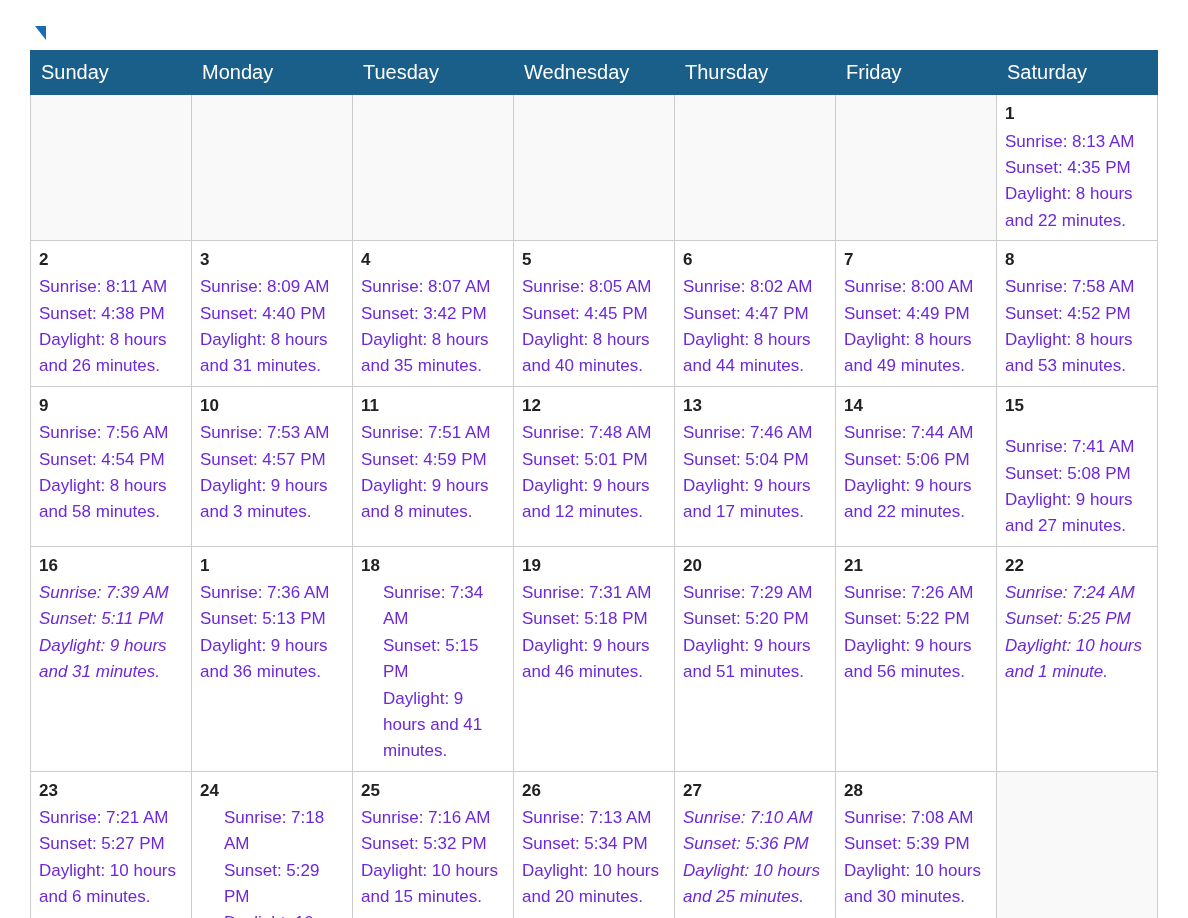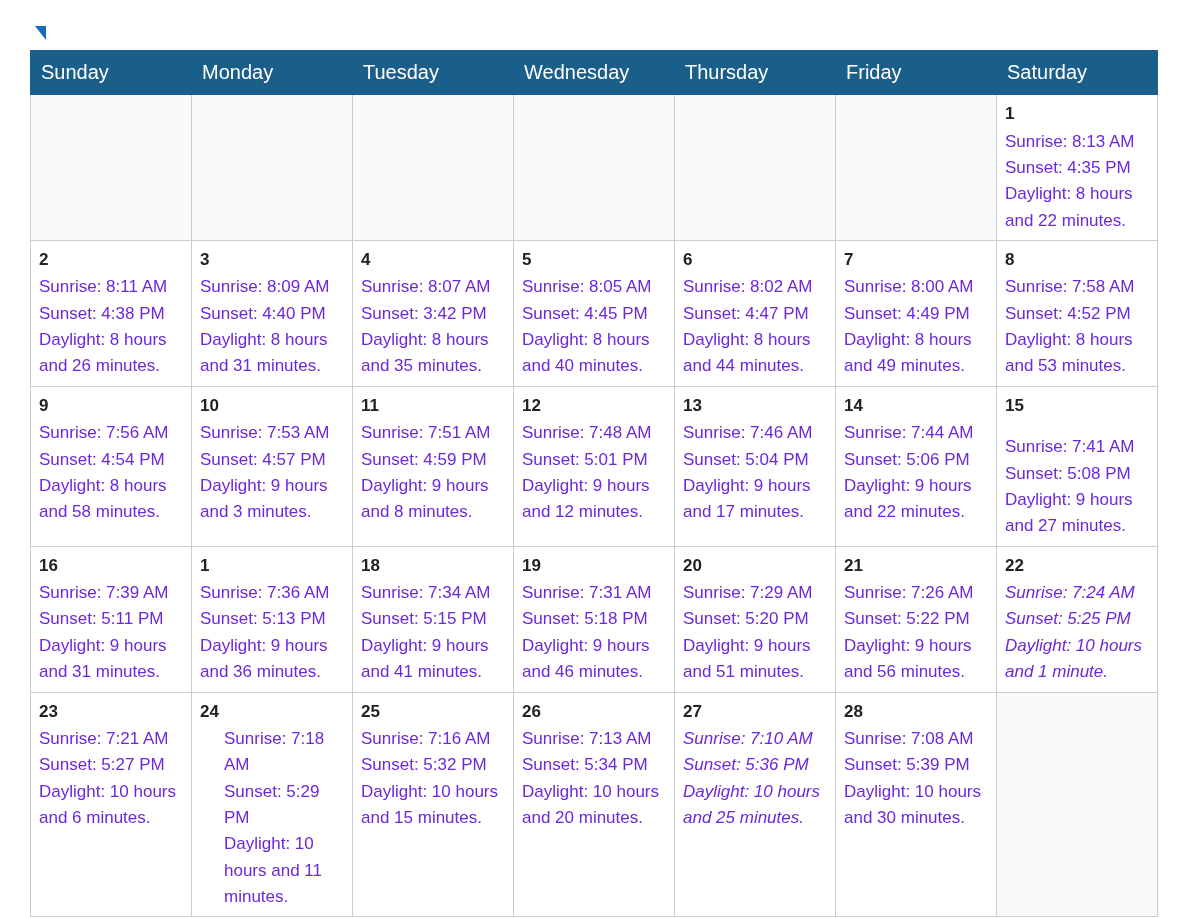--- a/index.html
+++ b/index.html
@@ -219,33 +219,33 @@
         <td>
           <span class="day-num">15</span>
           <div class="day-info" style="white-space: pre-line; margin-top: 16px;">Sunrise: 7:41 AM
 Sunset: 5:08 PM
 Daylight: 9 hours and 27 minutes.</div>
         </td>
       </tr>
       <tr>
         <td>
           <span class="day-num">16</span>
-          <div class="day-info" style="white-space: pre-line;">Sunrise: 7:39 AM
+          <div class="day-info" style="white-space: pre-line; font-style: italic;">Sunrise: 7:39 AM
 Sunset: 5:11 PM
 Daylight: 9 hours and 31 minutes.</div>
         </td>
         <td>
           <span class="day-num">1</span>
           <div class="day-info" style="white-space: pre-line;">Sunrise: 7:36 AM
 Sunset: 5:13 PM
 Daylight: 9 hours and 36 minutes.</div>
         </td>
         <td>
           <span class="day-num">18</span>
-          <div class="day-info" style="white-space: pre-line;">Sunrise: 7:34 AM
+          <div class="day-info" style="white-space: pre-line; margin-left: 22px;">Sunrise: 7:34 AM
 Sunset: 5:15 PM
 Daylight: 9 hours and 41 minutes.</div>
         </td>
         <td>
           <span class="day-num">19</span>
           <div class="day-info" style="white-space: pre-line;">Sunrise: 7:31 AM
 Sunset: 5:18 PM
 Daylight: 9 hours and 46 minutes.</div>
         </td>
         <td>

